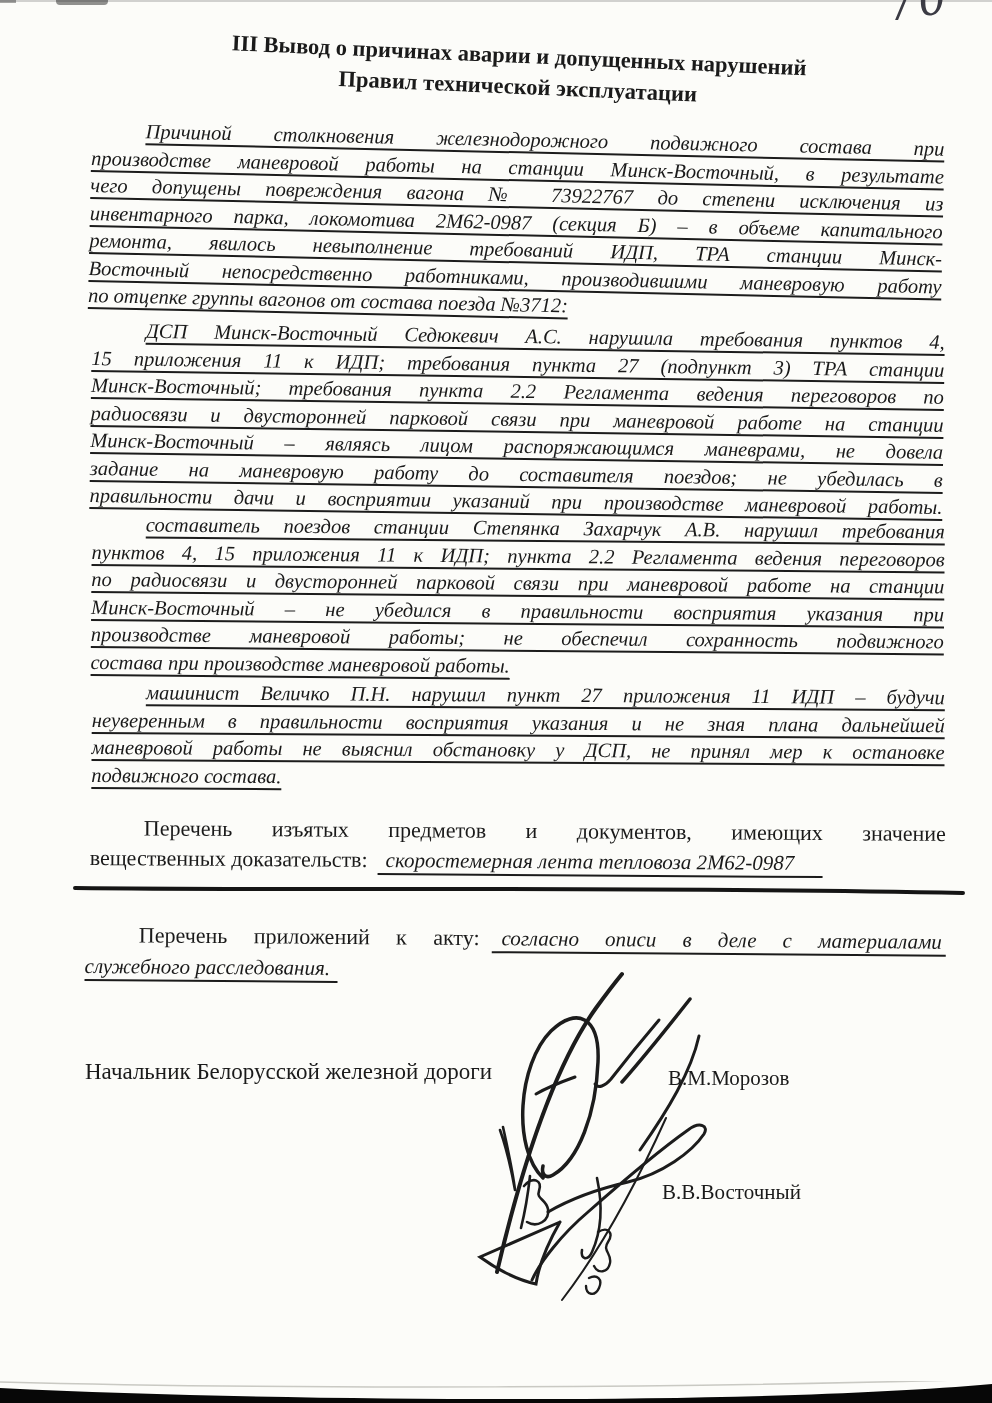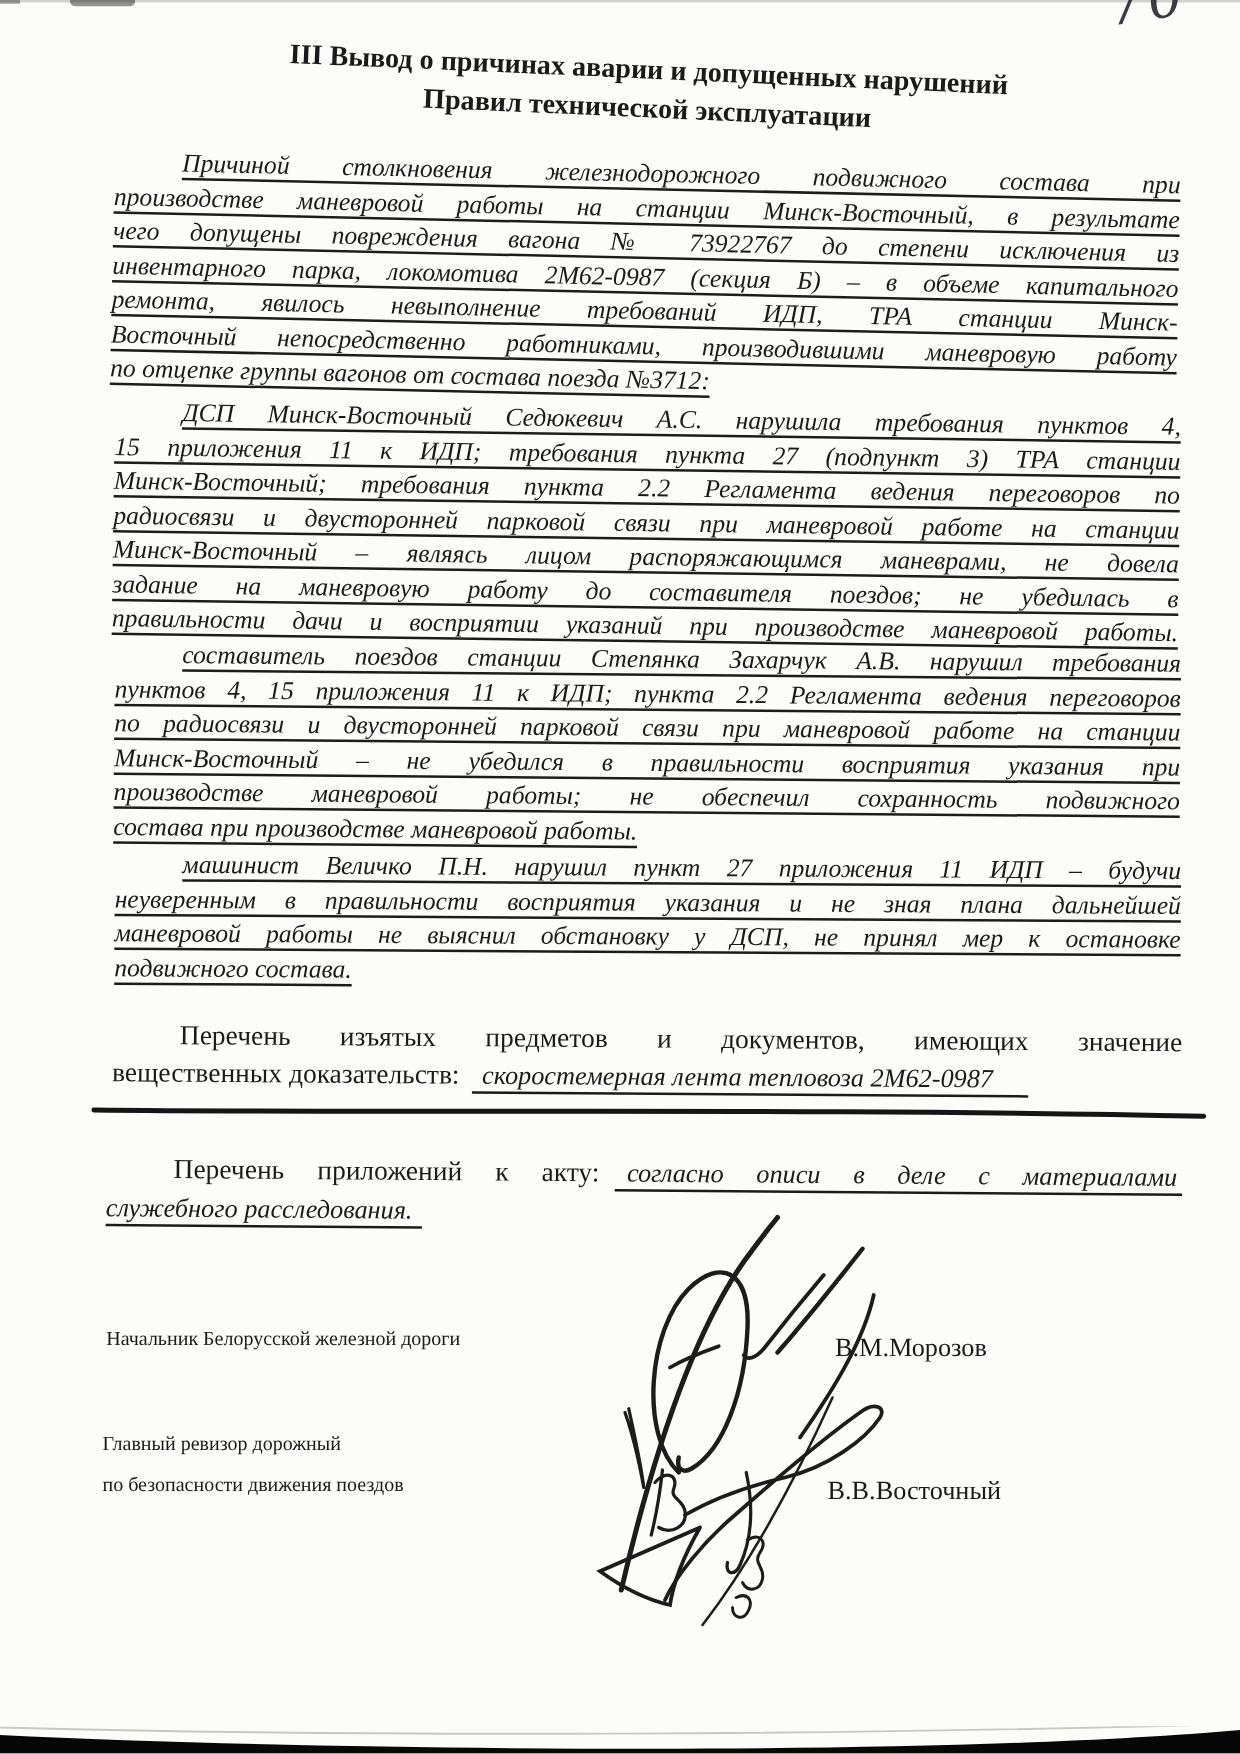--- a/index.html
+++ b/index.html
@@ -37,21 +37,21 @@
   .evidence{left:90px;top:813px;width:856px;transform:rotate(0.4deg);transform-origin:0 0;}
   .attach{left:85px;top:920px;width:861px;transform:rotate(0.45deg);transform-origin:0 0;}
   .fill{
     font-style:italic;font-size:21px;
     border-bottom:2px solid #1b1b1b;
   }
   .fill-evidence{margin-left:10px;padding:0 28px 1px 8px;}
   .fill-attach1{margin-left:12px;padding:0 4px 1px 10px;}
   .fill-attach2{padding:0 8px 1px 0;}
   
-  .sig-label{font-size:16px;line-height:33px;}
+  .sig-label{font-size:23px;line-height:33px;}
   .sig-name{font-size:21px;}
   .lbl1{left:85px;top:1055px;}
   .nm1{left:668px;top:1066px;}
   .lbl2{left:82px;top:1139px;}
   .nm2{left:662px;top:1180px;}
   .ink{pointer-events:none;}
   
   .top-line{left:0;top:0;width:992px;height:2px;background:rgba(60,60,60,.22);}
   .speck1{left:56px;top:0;width:52px;height:5px;background:rgba(35,35,35,.5);border-radius:0 0 4px 4px;}
   .speck2{left:0;top:0;width:16px;height:3px;background:rgba(35,35,35,.4);}
@@ -132,24 +132,20 @@
       <span>Перечень приложений к акту:</span><span class="fill fill-attach1">согласно описи в деле с материалами</span>
     </div>
     <div>
       <span class="fill fill-attach2">служебного расследования.</span>
     </div>
   </div>
 
   <div class="abs sig-label lbl1">Начальник Белорусской железной дороги</div>
   <div class="abs sig-name nm1">В.М.Морозов</div>
 
-  <div class="abs sig-label lbl2">
-    <div>Главный ревизор дорожный</div>
-    <div>по безопасности движения поездов</div>
-  </div>
   <div class="abs sig-name nm2">В.В.Восточный</div>
 
   <svg class="abs ink" style="left:430px;top:958px;" width="310" height="352" viewBox="430 958 310 352">
 
     <g stroke="#1c1c1c" fill="none" stroke-linecap="round">
       <path d="M497,1272 C515,1195 548,1075 596,1008 C604,997 613,985 622,974" stroke-width="4"></path>
       <path d="M543,1178 C512,1148 518,1064 551,1031 C577,1006 600,1017 598,1062 C596,1113 579,1160 553,1175 C546,1179 541,1175 543,1166" stroke-width="3.5"></path>
       <path d="M690,999 C668,1027 644,1057 622,1082" stroke-width="3.5"></path>
       <path d="M659,1020 C642,1040 625,1061 611,1079 C605,1086 598,1089 595,1084" stroke-width="3"></path>
       <path d="M536,1094 C548,1087 561,1082 575,1077" stroke-width="3"></path>

